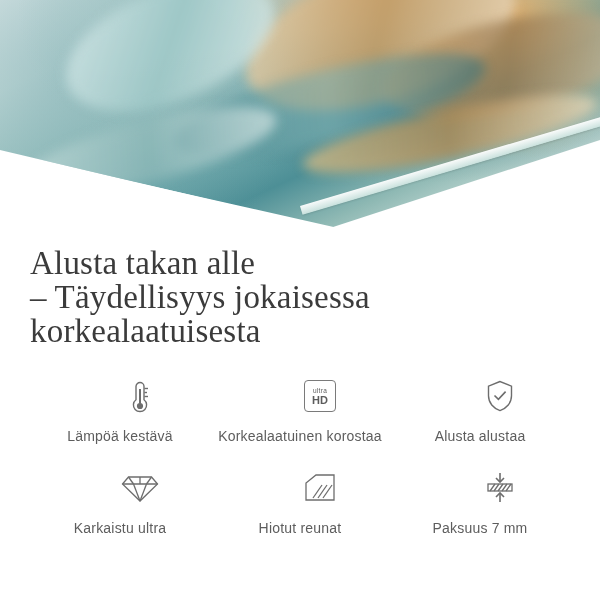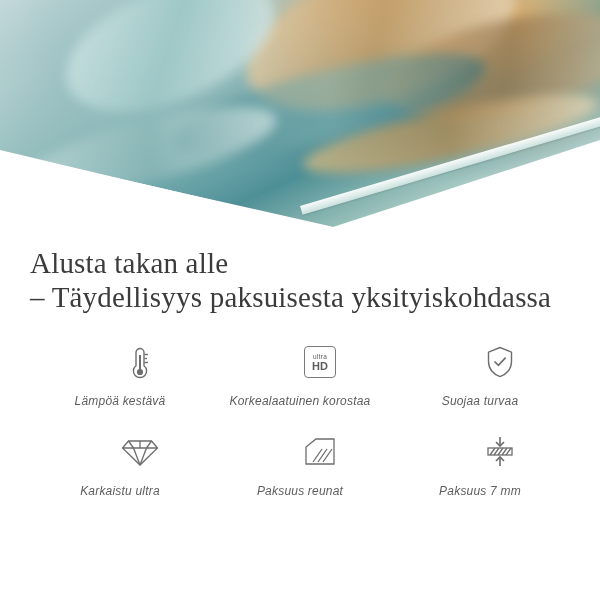--- a/index.html
+++ b/index.html
@@ -86,21 +86,21 @@
     user-select: none;
   }
   .sp1 { left: 506px; top: 168px; font-size: 30px; }
   .sp2 { left: 531px; top: 186px; font-size: 18px; }
   .sp3 { left: 495px; top: 193px; font-size: 13px; }
 
   
   .content { padding: 0 30px; }
   .heading {
     font-family: "Liberation Serif", serif;
-    font-size: 29px;
+    font-size: 33px;
     line-height: 34px;
     color: #3b3b3b;
     font-weight: 400;
     margin: 18px 0 0 0;
     letter-spacing: .2px;
   }
   .heading .line2 { display: block; }
   .body-copy {
     margin-top: 16px;
     font-size: 11.5px;
@@ -126,25 +126,24 @@
   .feature-icon {
     height: 44px;
     display: flex;
     align-items: center;
     justify-content: center;
     color: #6d6d6d;
     padding-left: 40px;
   }
   .feature-label {
     margin-top: 10px;
-    font-size: 12px;
+    font-size: 14px;
     color: #5d5d5d;
     letter-spacing: .2px;
     text-align: center;
-    font-style: italic;
   }
   .ultra-hd {
     width: 30px; height: 30px;
     border: 1.6px solid #7a7a7a;
     border-radius: 4px;
     display: flex; flex-direction: column;
     align-items: center; justify-content: center;
     color: #5c5c5c;
   }
   .ultra-hd .u1 { font-size: 6.5px; line-height: 7px; letter-spacing: .3px; }
@@ -169,21 +168,21 @@
     <div class="edge edge-b"></div>
     <span class="sparkle sp1">✦</span>
     <span class="sparkle sp2">✦</span>
     <span class="sparkle sp3">✦</span>
   </div>
 
   <div class="content">
 
     <h1 class="heading">
       <span>Alusta takan alle</span>
-      <span class="line2">– Täydellisyys paksuisesta yksityiskohdassa</span>
+      <span class="line2">– Täydellisyys jokaisessa korkealaatuisesta</span>
     </h1>
 
 
     <div class="features">
 
       <div class="feature">
         <div class="feature-icon">
           <svg width="34" height="38" viewBox="0 0 34 38" fill="none" stroke="#6d6d6d" stroke-width="1.4">
             <path d="M17 5.5a4 4 0 0 0-4 4v13.2a6.6 6.6 0 1 0 8 0V9.5a4 4 0 0 0-4-4z"></path>
             <circle cx="17" cy="29" r="3.1" fill="#6d6d6d" stroke="none"></circle>
@@ -206,21 +205,21 @@
         <div class="feature-label">Korkealaatuinen korostaa</div>
       </div>
 
       <div class="feature">
         <div class="feature-icon">
           <svg width="34" height="38" viewBox="0 0 34 38" fill="none" stroke="#6d6d6d" stroke-width="1.4">
             <path d="M17 4.5 5.5 9.2v9.6c0 7.1 4.9 12.6 11.5 14.8 6.6-2.2 11.5-7.7 11.5-14.8V9.2L17 4.5z"></path>
             <polyline points="11.5,18.5 15.4,22.4 22.6,14.6" stroke-width="1.6"></polyline>
           </svg>
         </div>
-        <div class="feature-label">Suojaa turvaa</div>
+        <div class="feature-label">Alusta alustaa</div>
       </div>
 
       <div class="feature">
         <div class="feature-icon">
           <svg width="38" height="34" viewBox="0 0 38 34" fill="none" stroke="#6d6d6d" stroke-width="1.3">
             <path d="M7.5 6h23l6 7L19 30 1.5 13l6-7z"></path>
             <line x1="1.5" y1="13" x2="36.5" y2="13"></line>
             <line x1="7.5" y1="6" x2="12.5" y2="13"></line>
             <line x1="30.5" y1="6" x2="25.5" y2="13"></line>
             <line x1="12.5" y1="13" x2="19" y2="30"></line>
@@ -233,21 +232,21 @@
 
       <div class="feature">
         <div class="feature-icon">
           <svg width="36" height="34" viewBox="0 0 36 34" fill="none" stroke="#6d6d6d" stroke-width="1.3">
             <path d="M4 29 L4 12 L14 4 L32 4 L32 29 Z"></path>
             <line x1="11" y1="27" x2="20" y2="14"></line>
             <line x1="16" y1="27" x2="25" y2="14"></line>
             <line x1="21" y1="27" x2="30" y2="14"></line>
           </svg>
         </div>
-        <div class="feature-label">Paksuus reunat</div>
+        <div class="feature-label">Hiotut reunat</div>
       </div>
 
       <div class="feature">
         <div class="feature-icon">
           <svg width="36" height="38" viewBox="0 0 36 38" fill="none" stroke="#6d6d6d" stroke-width="1.3">
             <line x1="18" y1="4" x2="18" y2="12" stroke-width="1.6"></line>
             <polyline points="14,9 18,13 22,9" stroke-width="1.6"></polyline>
             <rect x="6" y="15" width="24" height="7"></rect>
             <line x1="8" y1="22" x2="13" y2="15"></line>
             <line x1="12" y1="22" x2="17" y2="15"></line>

